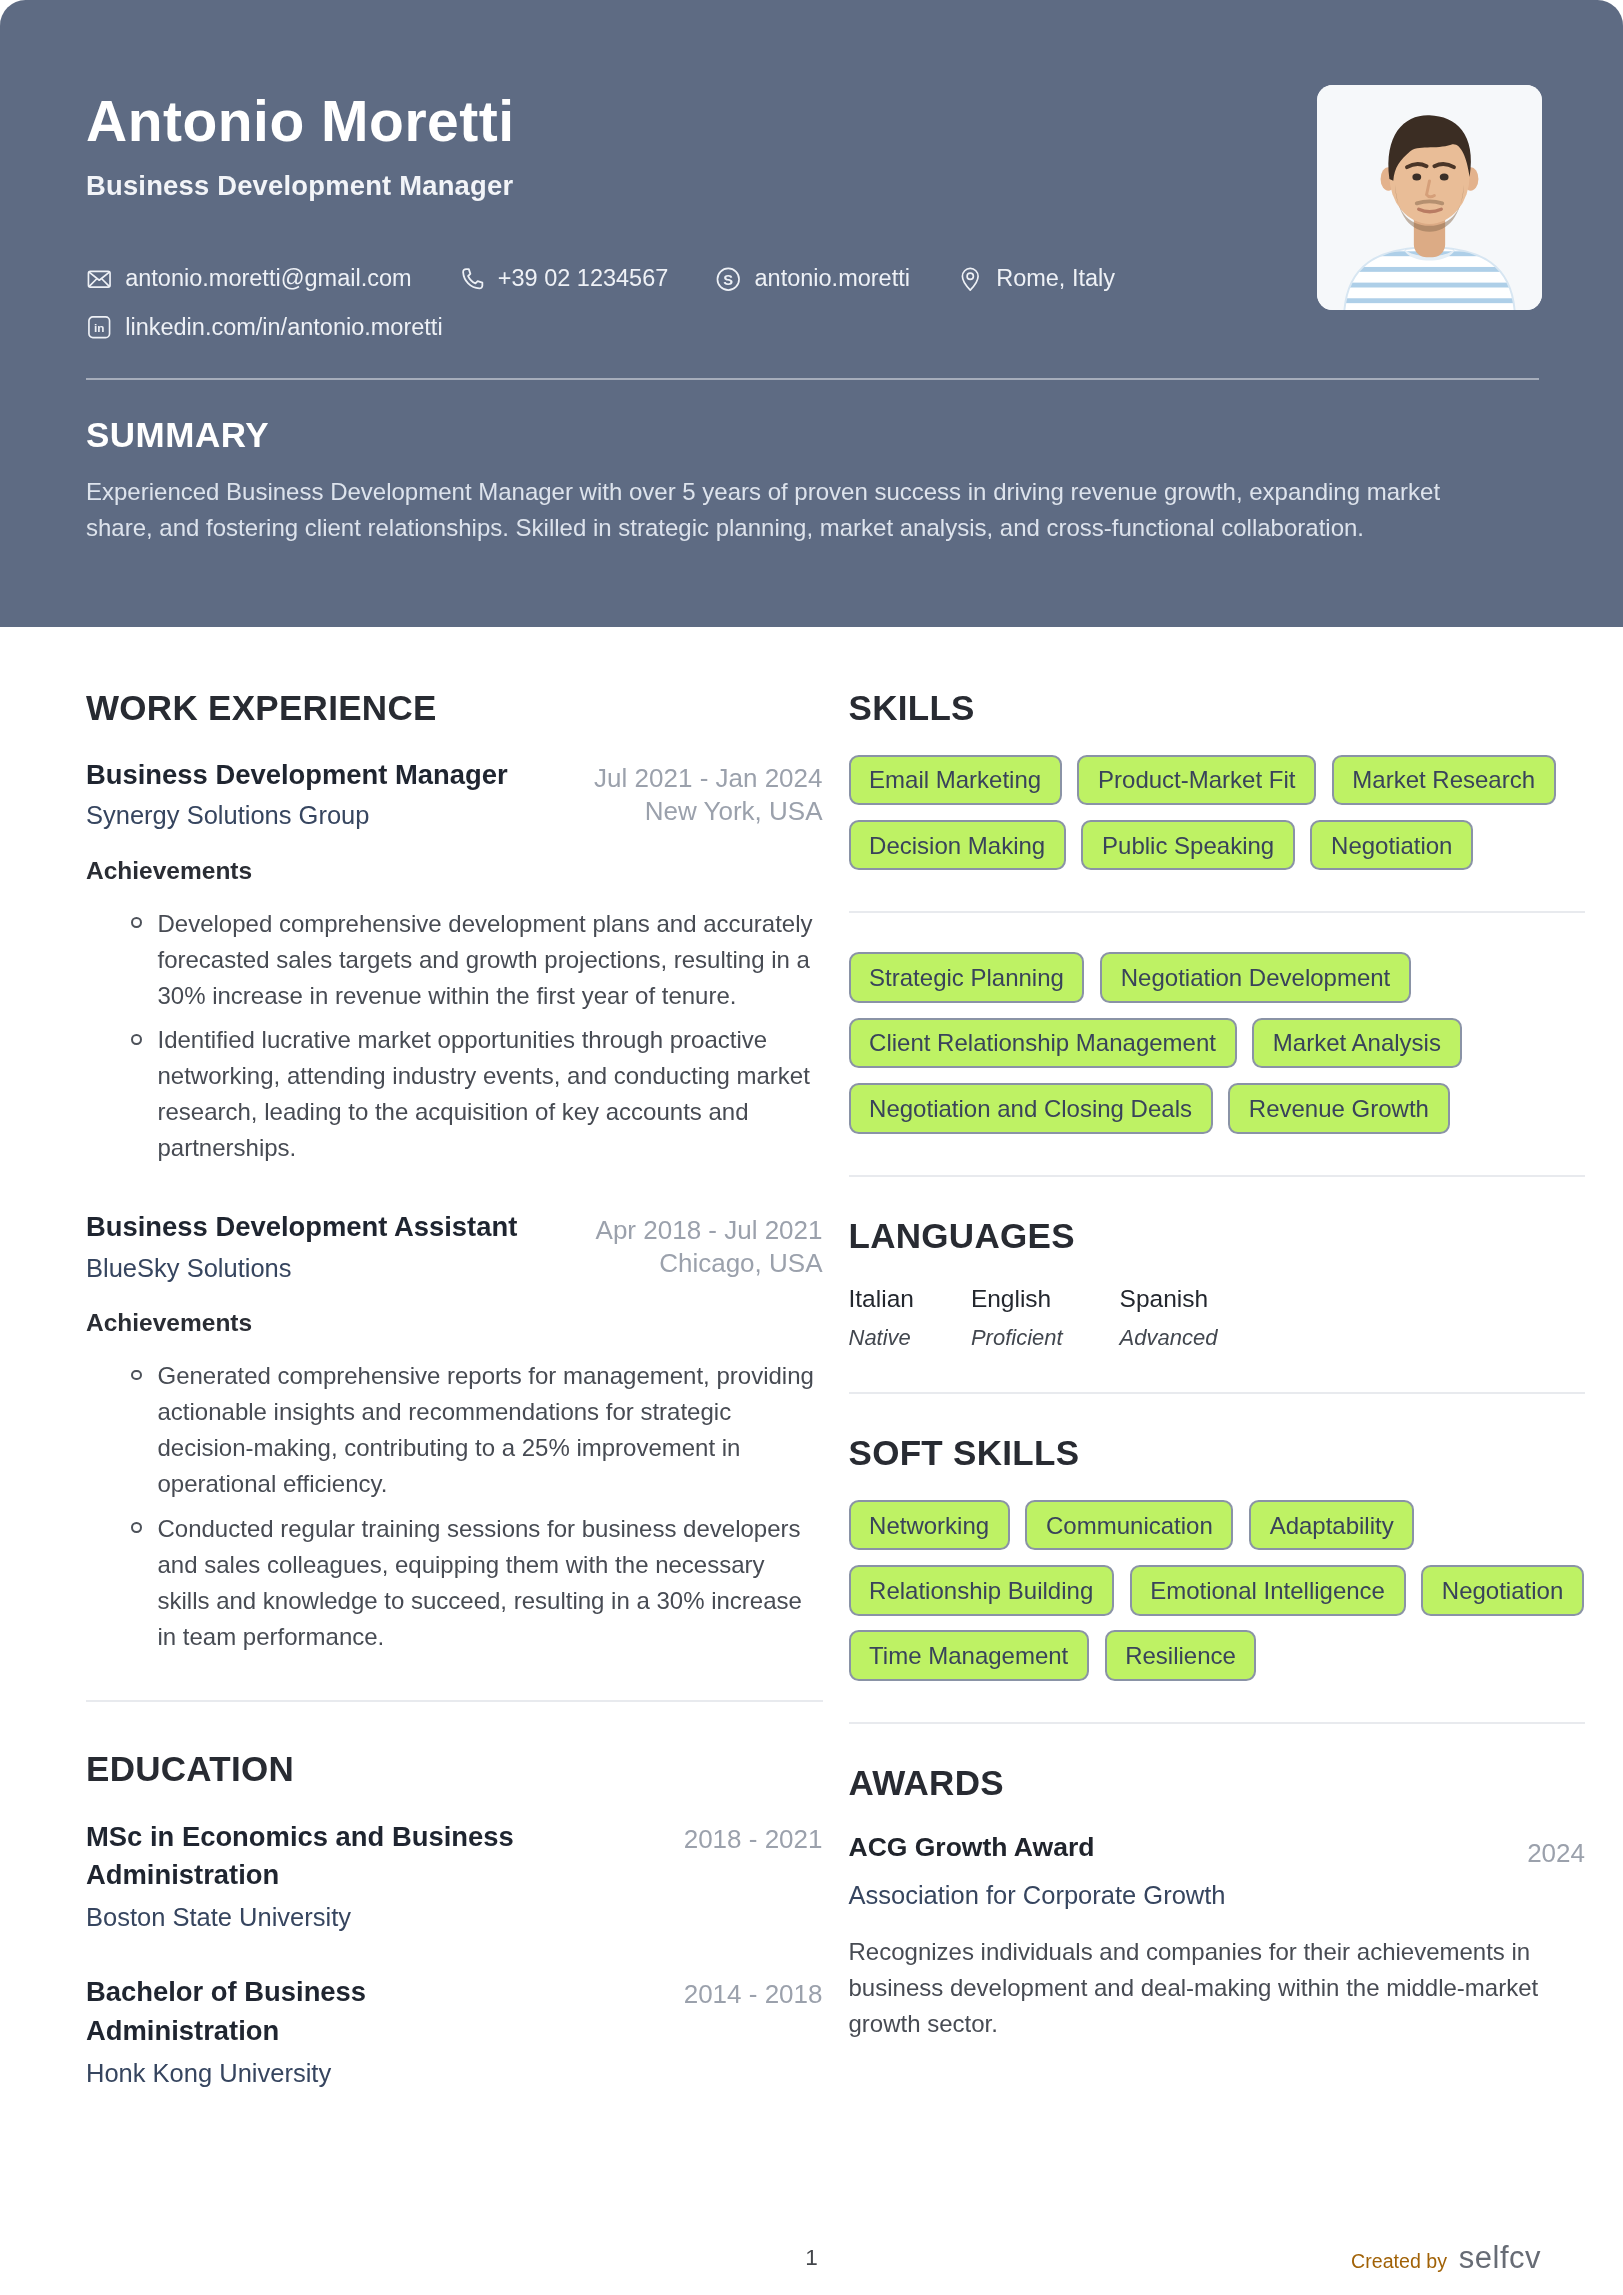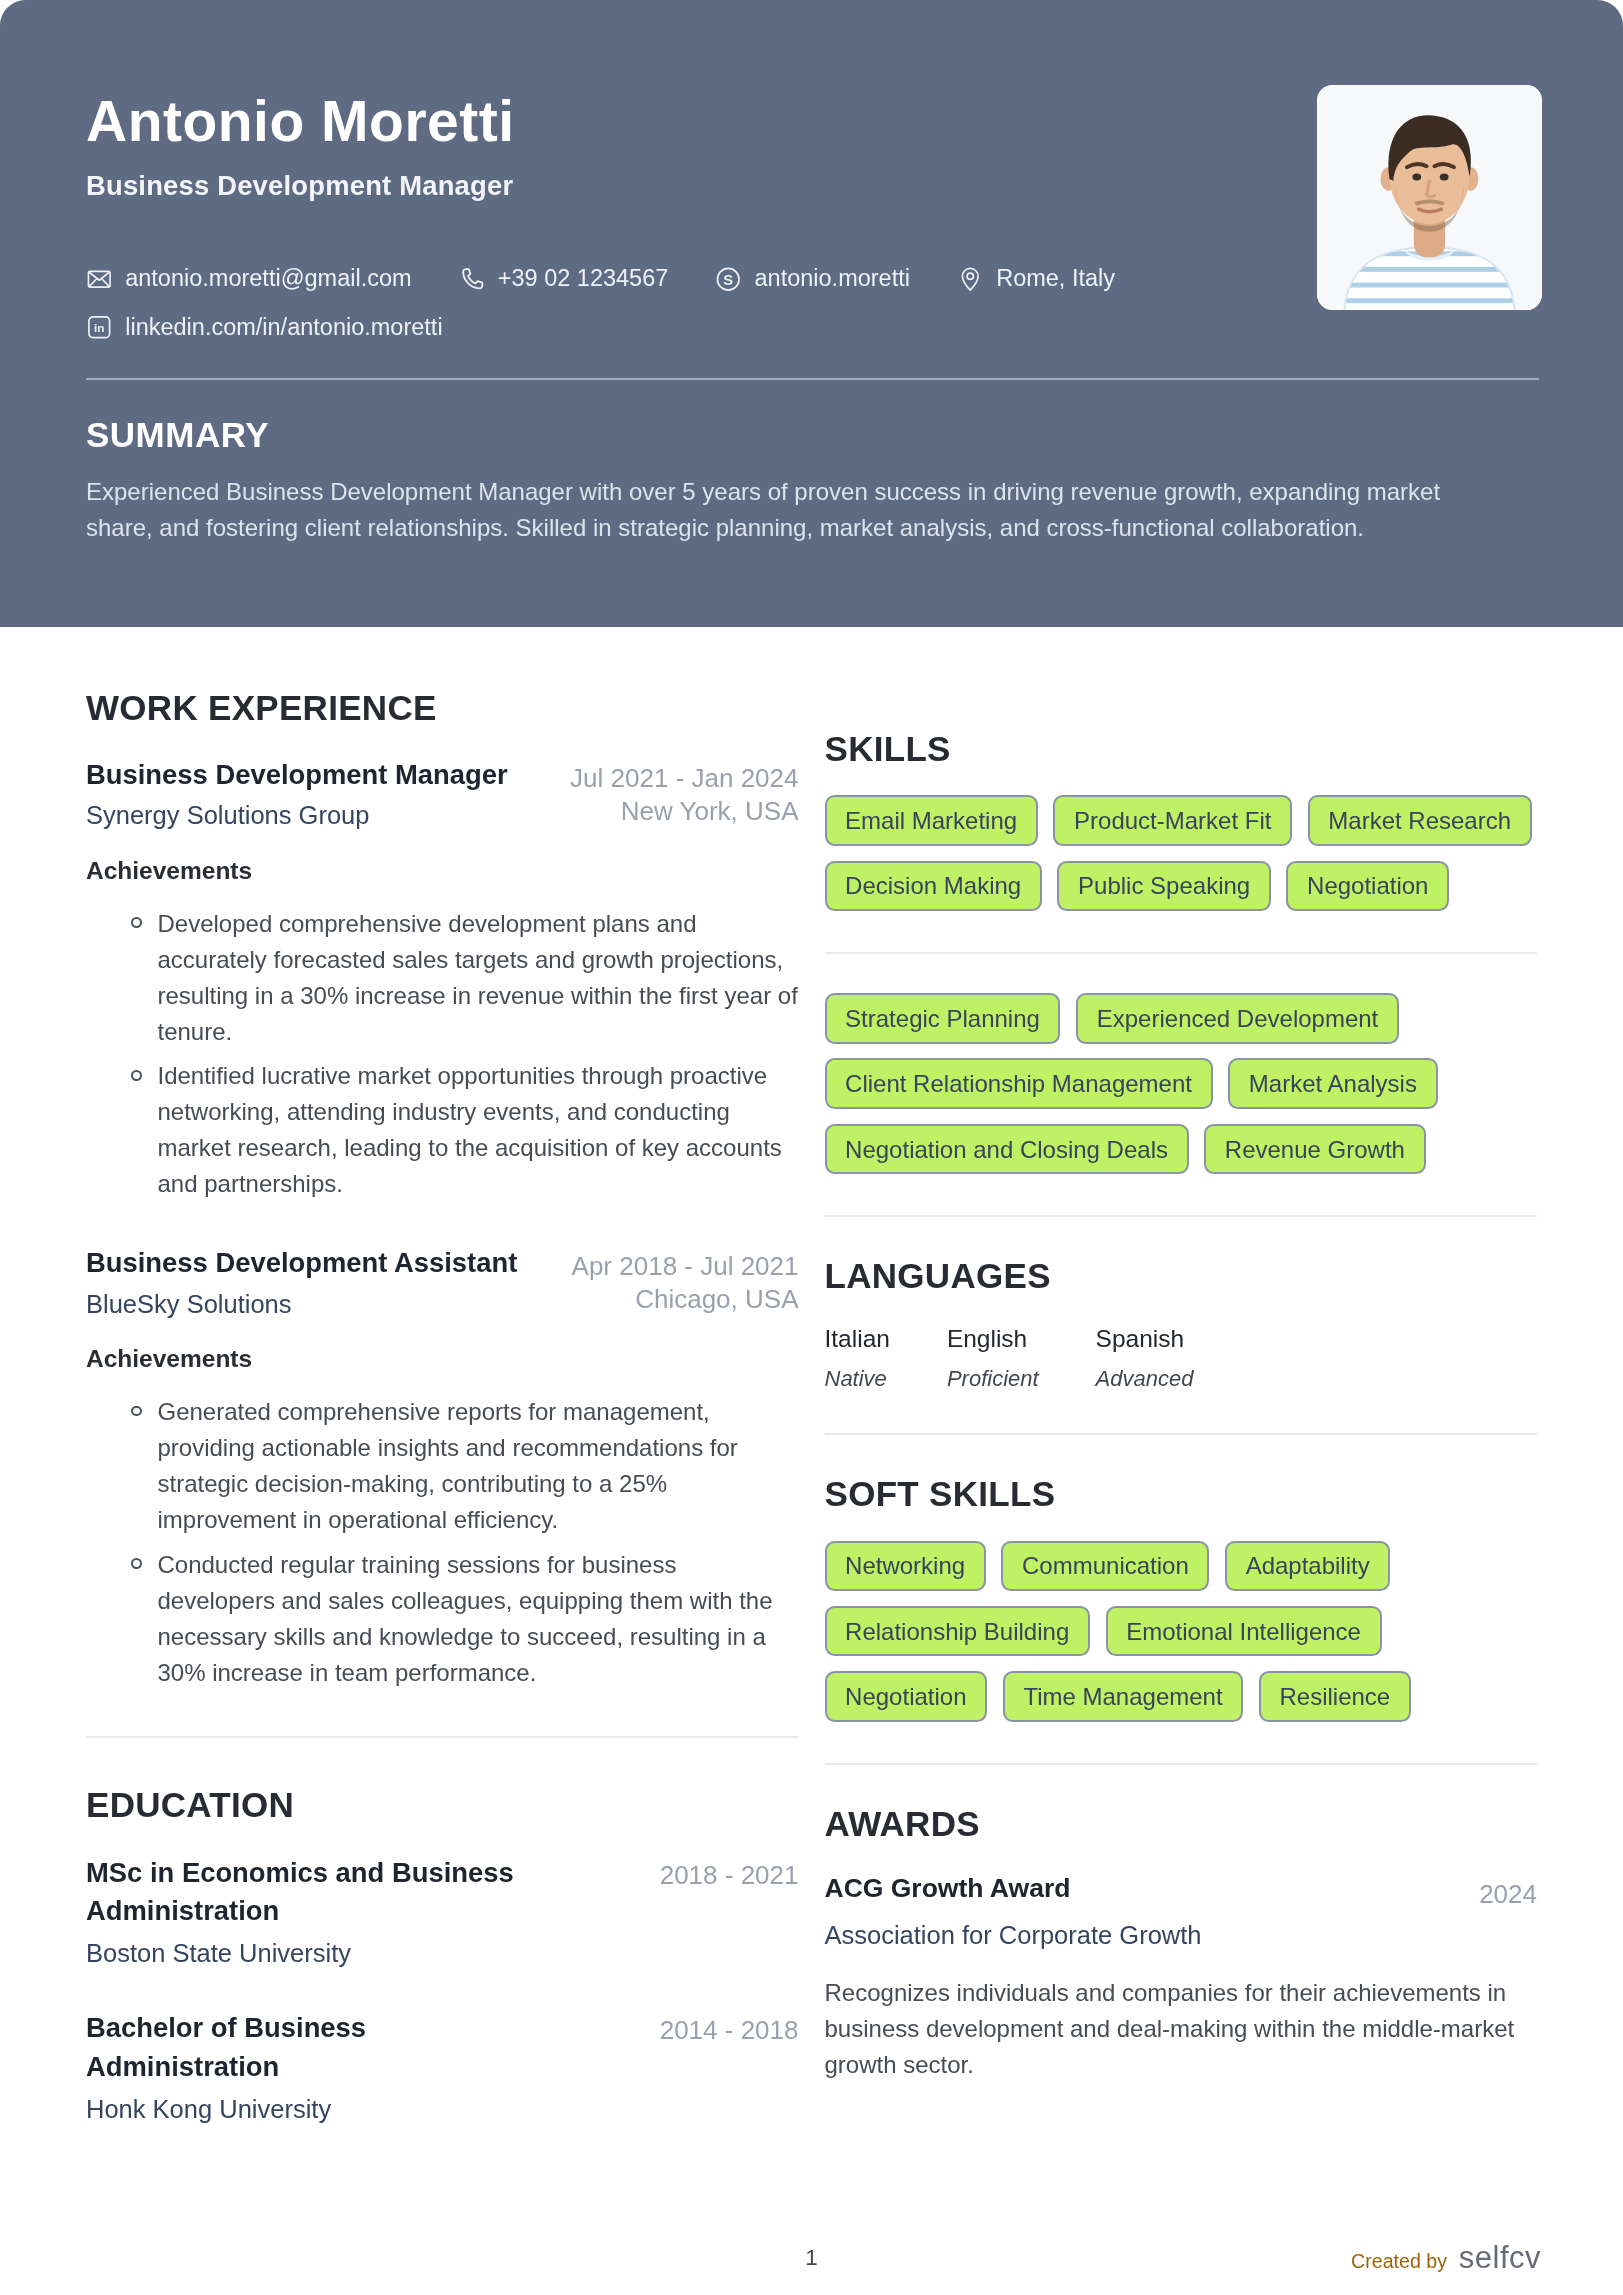--- a/index.html
+++ b/index.html
@@ -17,21 +17,21 @@
   .contact-item { display:flex; align-items:center; gap:12.7px; }
   .contact-item .txt { font-size:23.5px; color:#eef1f6; }
   .cicon { width:26.5px; height:26.5px; flex:none; }
   .hdr-divider { height:2px; background:rgba(255,255,255,0.45); margin-top:37px; }
   .summary-title { margin-top:35px; font-size:35px; font-weight:700; color:#ffffff; letter-spacing:0.5px; }
   .summary-text { margin-top:19.6px; max-width:1392px; font-size:24px; line-height:36px; color:#dde3ec; }
   .photo { position:absolute; top:85px; right:81px; width:225px; height:225px; border-radius:15.7px; overflow:hidden; background:#f6f8fa; }
   .photo svg { display:block; width:100%; height:100%; }
 
   
-  .main { display:flex; gap:26px; padding:61px 86px 0 86px;align-items:center; }
+  .main { display:flex; gap:26px; padding:61px 38px 0 86px; }
   .col { flex:1 1 0; min-width:0; }
   .section-title { font-size:35px; font-weight:700; color:#282b32; letter-spacing:0.3px; }
 
   .job { margin-top:29px; }
   .job + .job { margin-top:43px; }
   .row-between { display:flex; justify-content:space-between; align-items:flex-start; }
   .job-title { font-size:27.4px; font-weight:700; color:#1f2530; line-height:1.3; }
   .company { font-size:25.5px; color:#36455f; margin-top:8.8px; }
   .meta { text-align:right; color:#9ba1ac; font-size:26px; line-height:33px; padding-top:4.9px; white-space:nowrap; flex:none; margin-left:19.6px; }
   .ach-label { margin-top:26.5px; font-size:24.5px; font-weight:700; color:#2a2d34; }
@@ -235,21 +235,21 @@
         <span class="chip">Market Research</span>
         <span class="chip">Decision Making</span>
         <span class="chip">Public Speaking</span>
         <span class="chip">Negotiation</span>
       </div>
 
       <div class="divider rdivider"></div>
 
       <div class="chips">
         <span class="chip">Strategic Planning</span>
-        <span class="chip">Experienced Development</span>
+        <span class="chip">Negotiation Development</span>
         <span class="chip">Client Relationship Management</span>
         <span class="chip">Market Analysis</span>
         <span class="chip">Negotiation and Closing Deals</span>
         <span class="chip">Revenue Growth</span>
       </div>
 
       <div class="divider rdivider"></div>
 
       <div class="section-title">LANGUAGES</div>
       <div class="langs">

